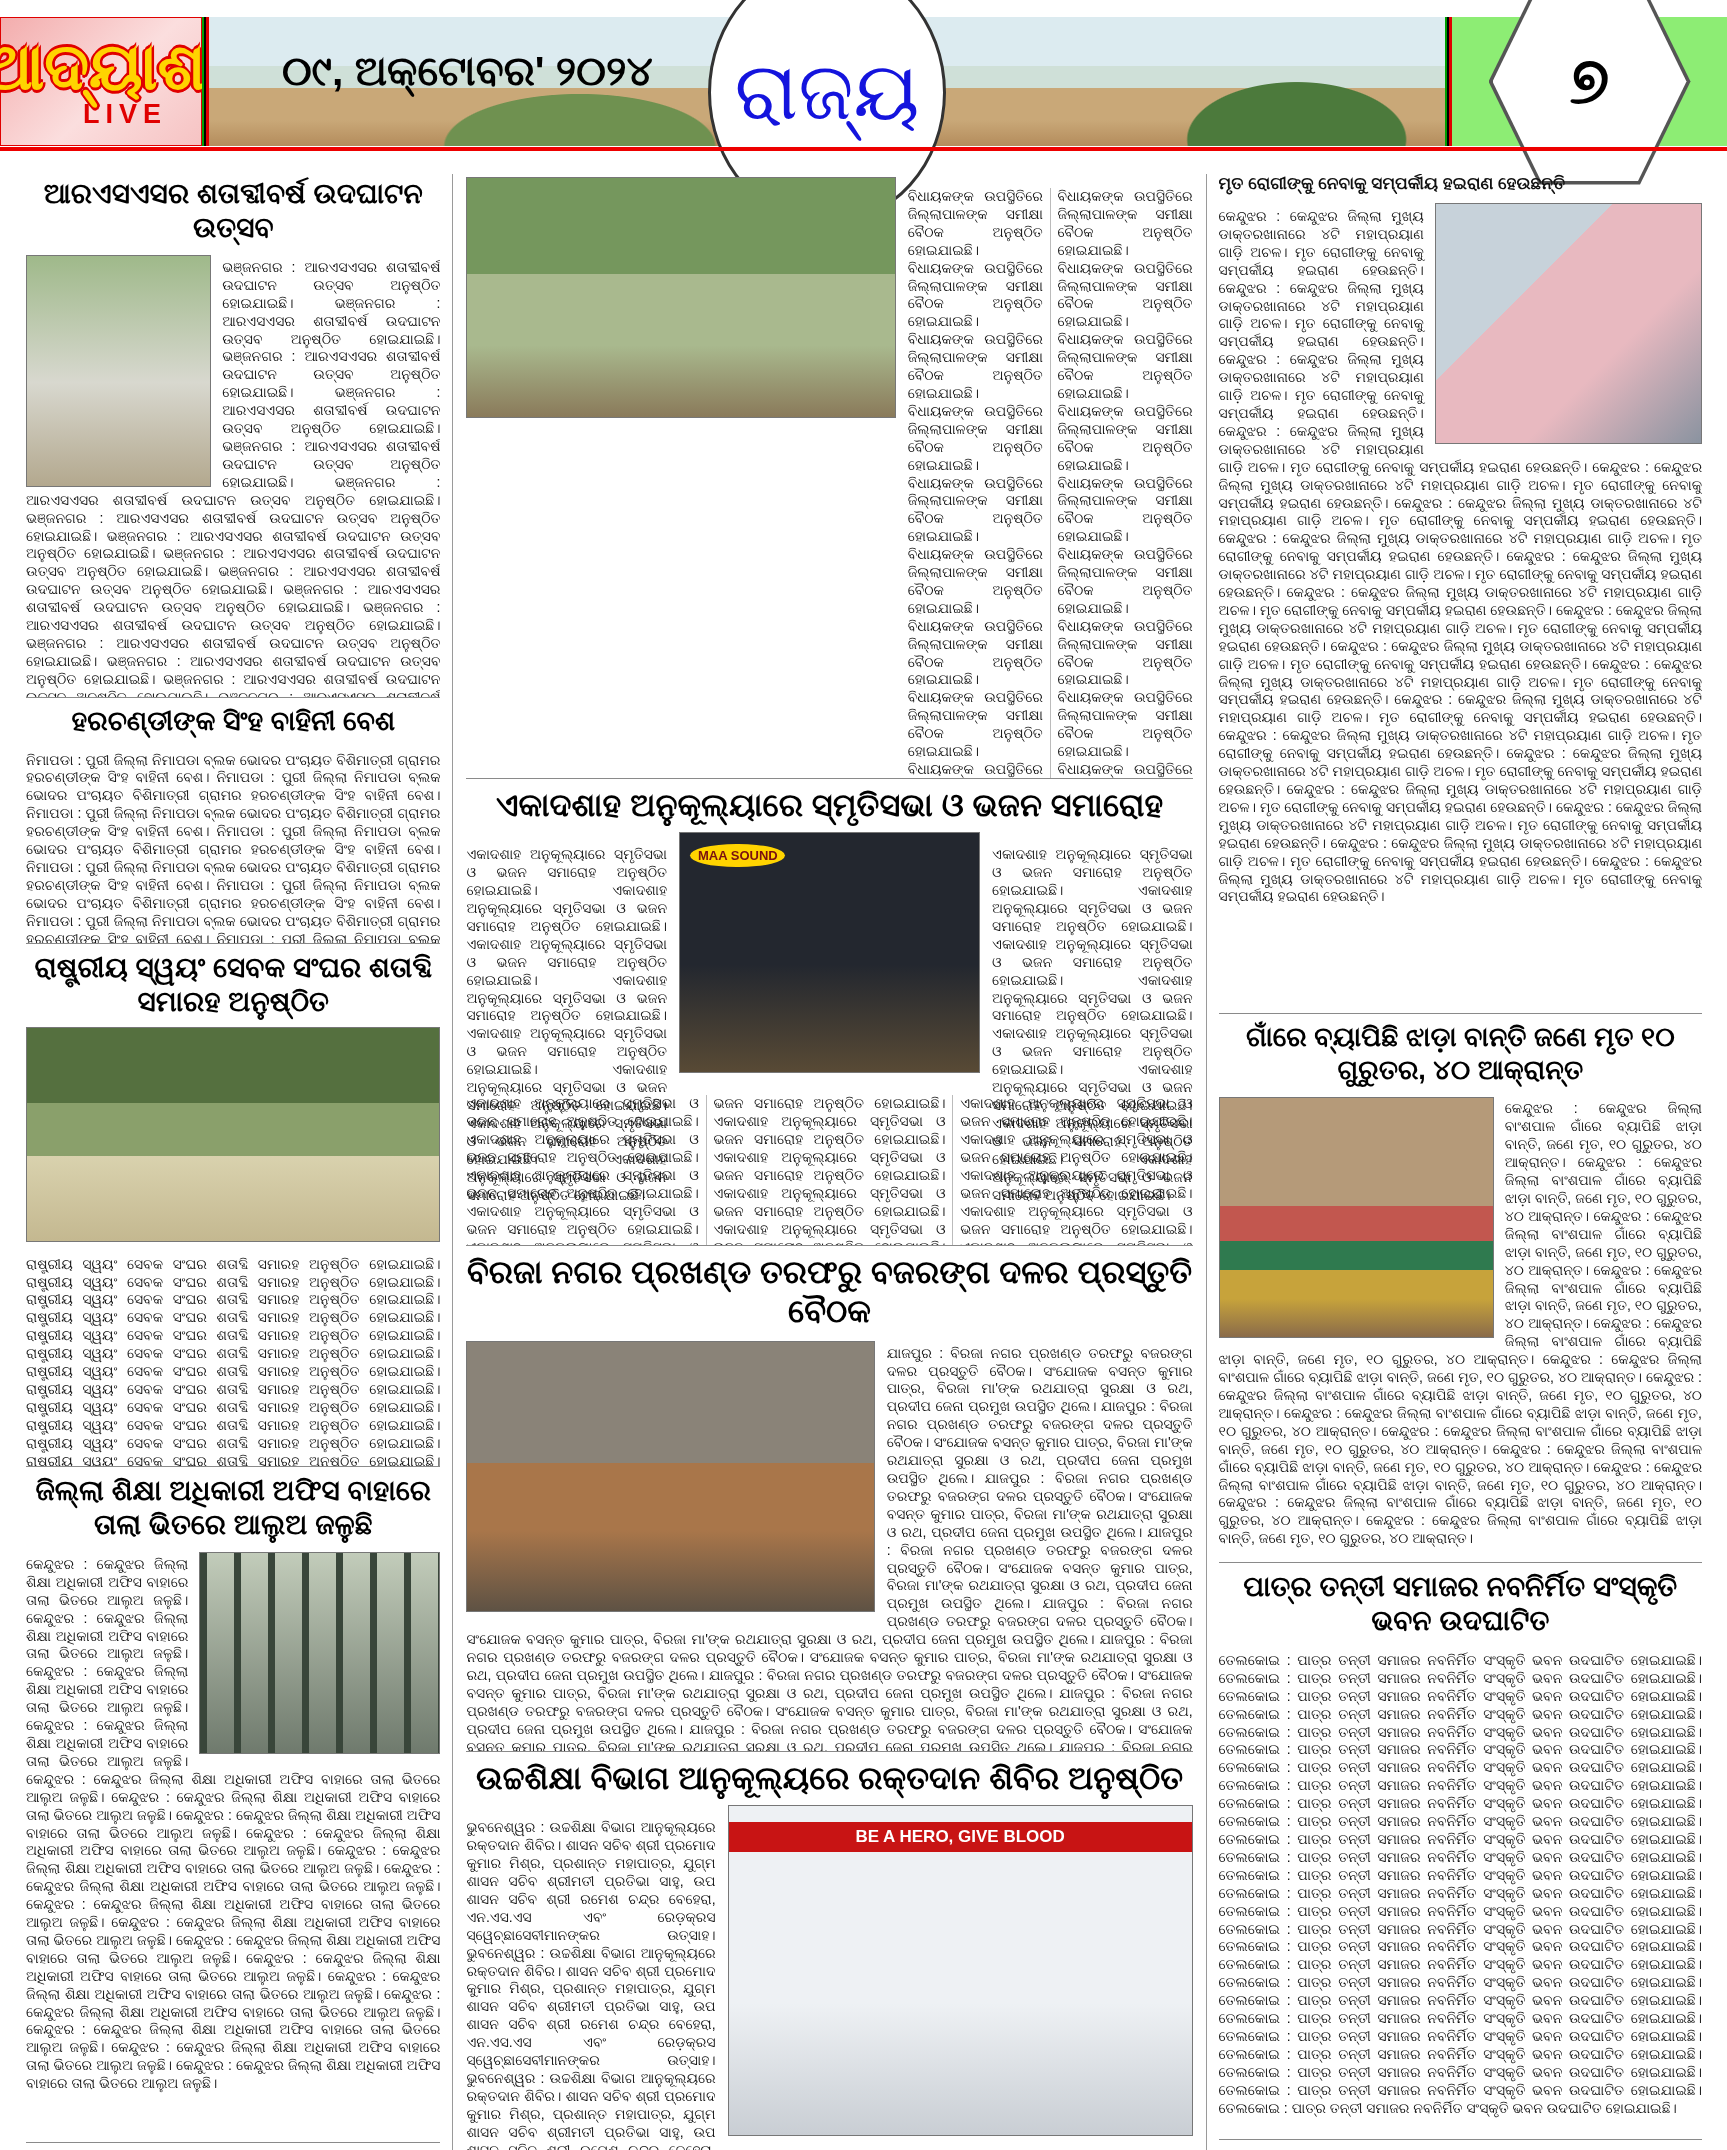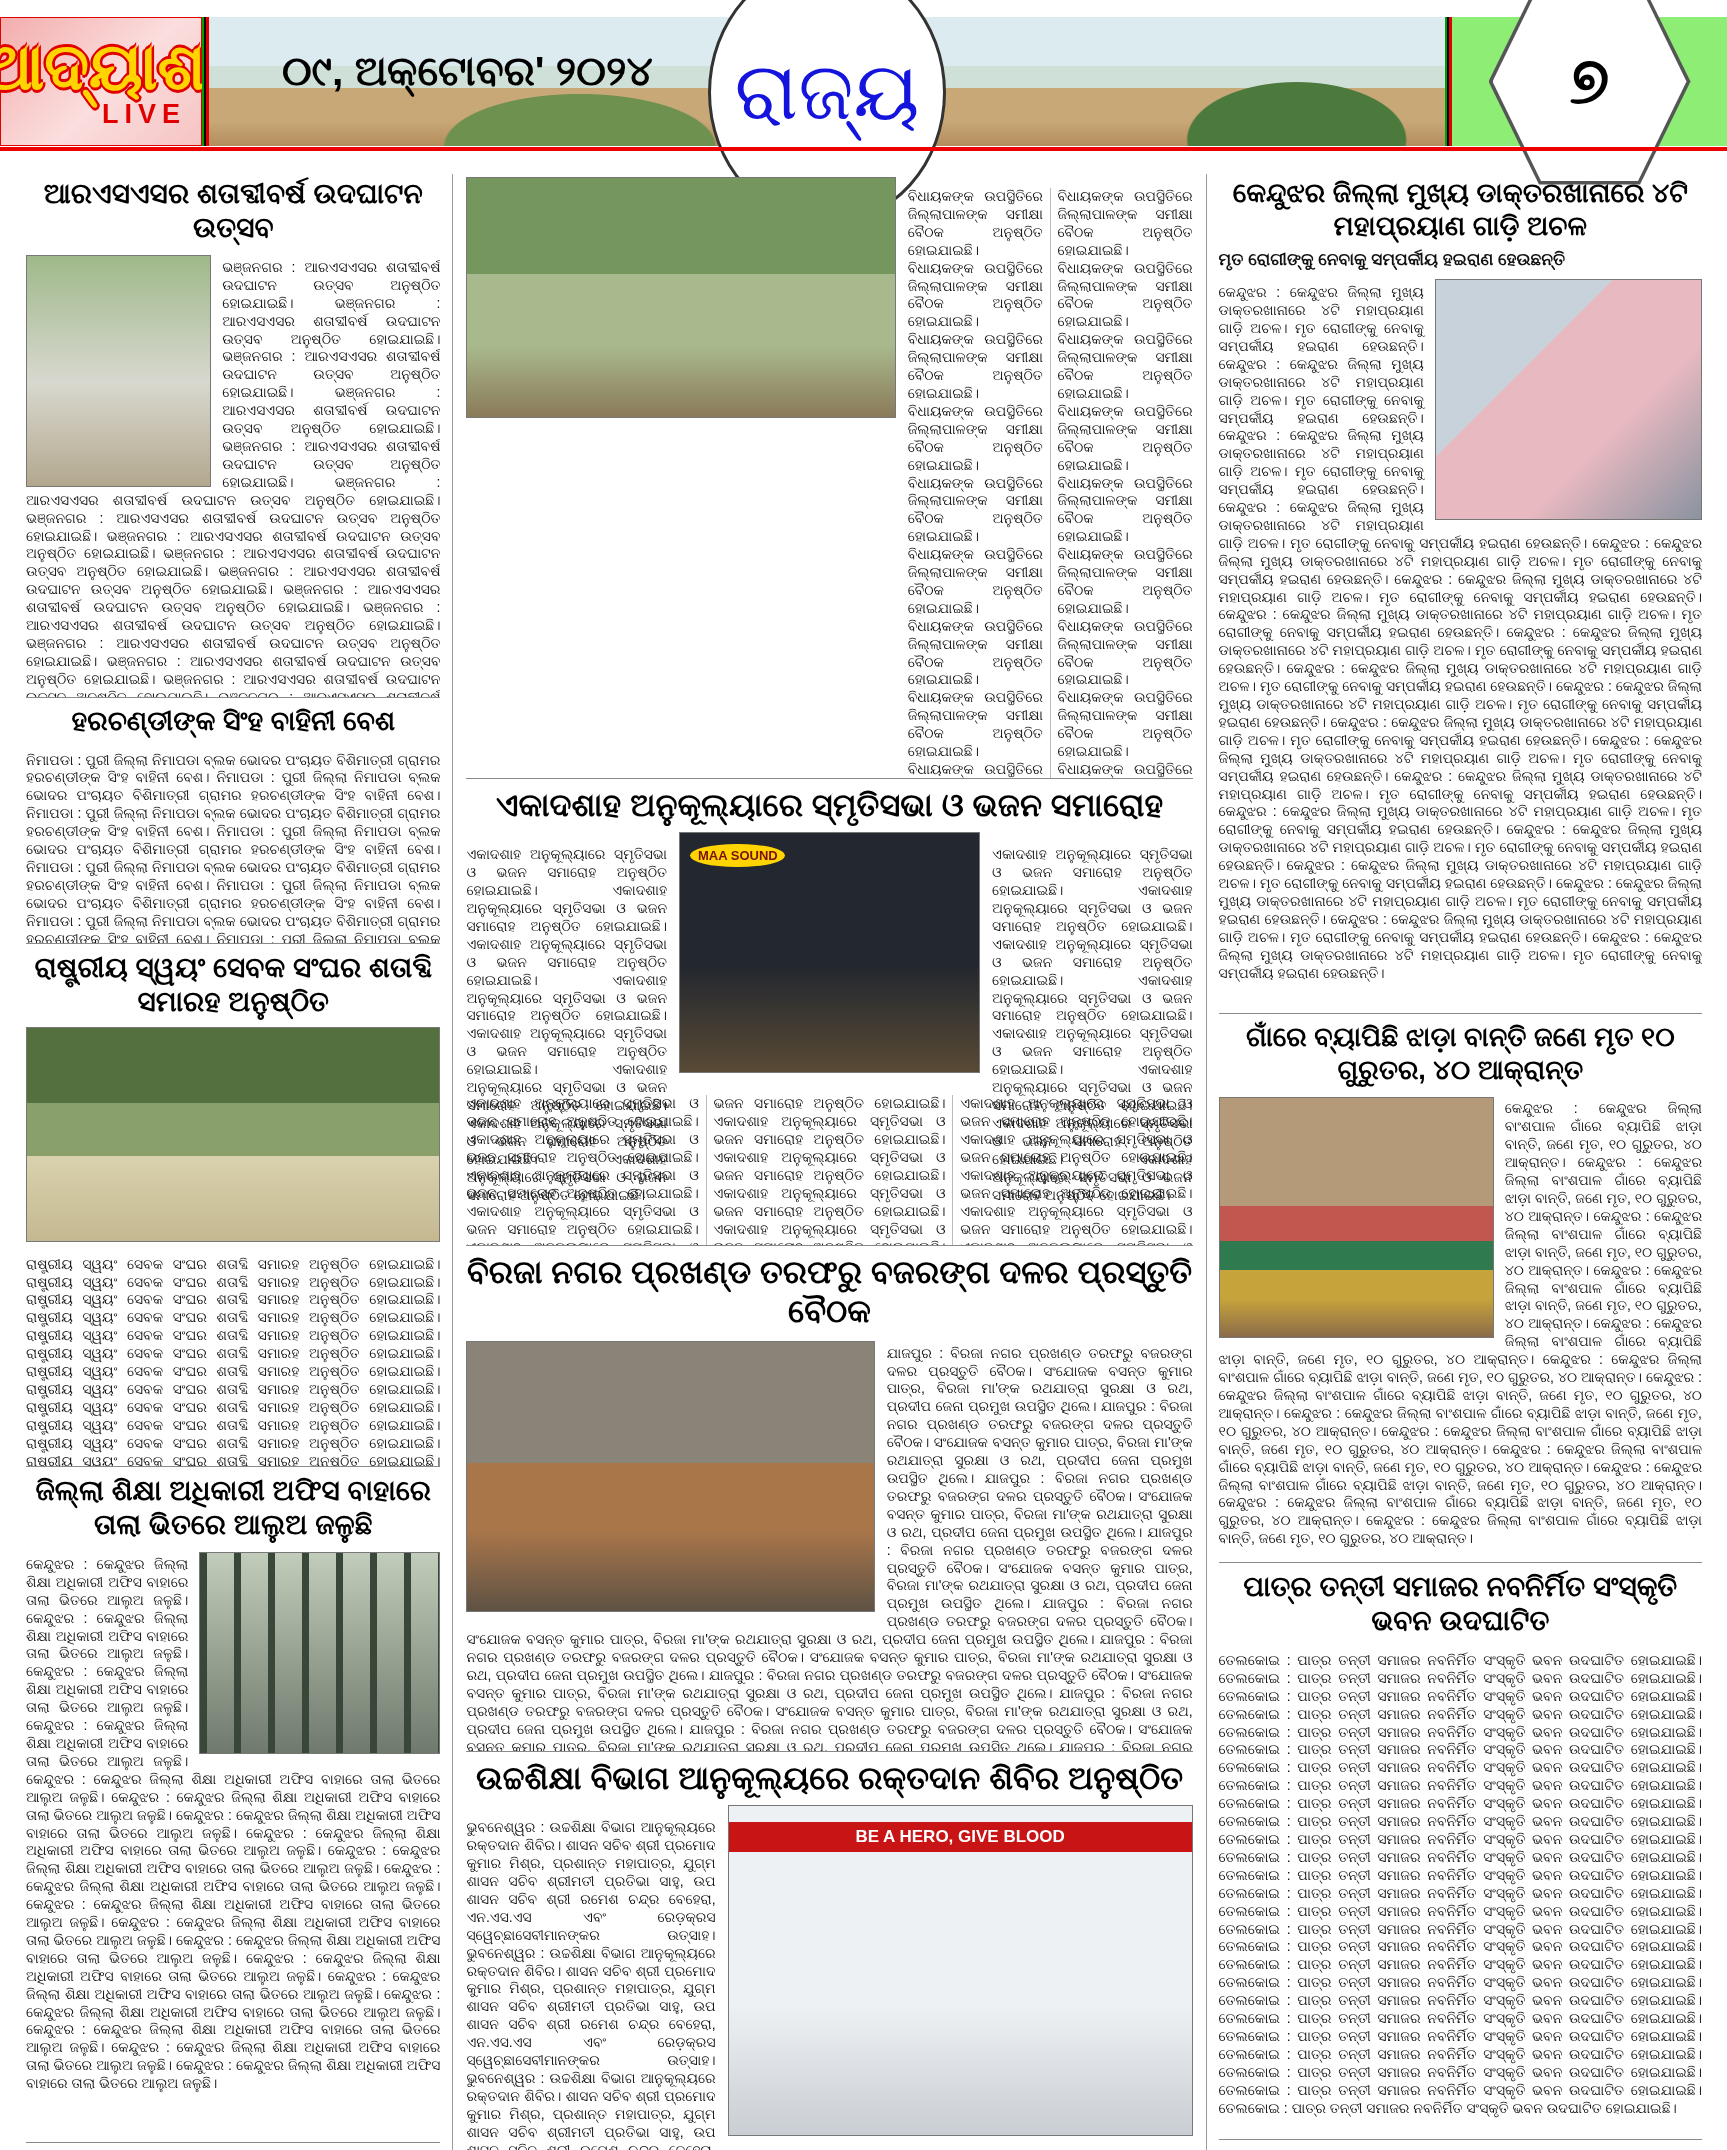--- a/index.html
+++ b/index.html
@@ -5,21 +5,21 @@
   html,body{margin:0;padding:0;background:#ffffff;}
   .page{position:relative;width:1727px;height:2667px;background:#fff;overflow:hidden;
         font-family:"Liberation Sans", sans-serif;color:#111;}
   
   .masthead{position:absolute;left:0;top:17px;width:1727px;height:129px;display:flex;}
   .logo-box{width:202px;height:100%;background:linear-gradient(135deg,#f3adad,#fbdede 55%,#f6c3c3);
             border:1.3px solid #e00000;box-sizing:border-box;display:flex;flex-direction:column;
             align-items:center;justify-content:center;}
   .logo-main{font-size:65px;font-weight:bold;color:#ffd400;line-height:1;
              text-shadow:-2.6px 0 #e00000,2.6px 0 #e00000,0 -2.6px #e00000,0 2.6px #e00000,1.7px 1.7px #e00000;}
-  .logo-live{font-size:27px;font-weight:bold;color:#e00000;letter-spacing:6px;align-self:flex-end;margin-right:15px;}
+  .logo-live{font-size:27px;font-weight:bold;color:#e00000;letter-spacing:6px;align-self:flex-end;margin-right:34px;}
   .vsep{width:6.9px;height:100%;background:linear-gradient(90deg,#00a000 0 2.2px,#000 2.2px 4.3px,#e00000 4.3px 6.9px);}
   .banner{position:relative;flex:1;height:100%;
           background:
             radial-gradient(ellipse 181px 95px at 88% 95%,#4c7a3c 0 60%,transparent 61%),
             radial-gradient(ellipse 224px 86px at 30% 100%,#6f9150 0 60%,transparent 61%),
             linear-gradient(180deg,#dcebf0 0 38%,#cfe0d8 38% 55%,#c9a878 55% 80%,#b48c5c 100%);}
   .date-text{position:absolute;left:73px;top:31px;font-size:41px;font-weight:bold;color:#000;text-align:center;}
   .section-oval{position:absolute;left:50%;top:50%;transform:translate(-50%,-46%);
                 width:232px;height:258px;background:#fff;border:3px solid #333;border-radius:50%;
                 display:flex;align-items:center;justify-content:center;}
@@ -152,21 +152,20 @@
             <div class="banner-red">BE A HERO, GIVE BLOOD</div>
           </div>
         </div>
 
       </article>
 
     </section>
 
     <section class="col col-right">
       <article style="height:839px">
-        <h2 class="hl hl-62">କେନ୍ଦୁଝର ଜିଲ୍ଲା ମୁଖ୍ୟ ଡାକ୍ତରଖାନାରେ ୪ଟି ମହାପ୍ରୟାଣ ଗାଡ଼ି ଅଚଳ</h2>
         <h3 class="kicker">ମୃତ ରୋଗୀଙ୍କୁ ନେବାକୁ ସମ୍ପର୍କୀୟ ହଇରାଣ ହେଉଛନ୍ତି</h3>
         <div class="photo ph-c1 float-r" style="width:267px;height:241px"></div>
         <p class="body-txt">କେନ୍ଦୁଝର : କେନ୍ଦୁଝର ଜିଲ୍ଲା ମୁଖ୍ୟ ଡାକ୍ତରଖାନାରେ ୪ଟି ମହାପ୍ରୟାଣ ଗାଡ଼ି ଅଚଳ। ମୃତ ରୋଗୀଙ୍କୁ ନେବାକୁ ସମ୍ପର୍କୀୟ ହଇରାଣ ହେଉଛନ୍ତି। କେନ୍ଦୁଝର : କେନ୍ଦୁଝର ଜିଲ୍ଲା ମୁଖ୍ୟ ଡାକ୍ତରଖାନାରେ ୪ଟି ମହାପ୍ରୟାଣ ଗାଡ଼ି ଅଚଳ। ମୃତ ରୋଗୀଙ୍କୁ ନେବାକୁ ସମ୍ପର୍କୀୟ ହଇରାଣ ହେଉଛନ୍ତି। କେନ୍ଦୁଝର : କେନ୍ଦୁଝର ଜିଲ୍ଲା ମୁଖ୍ୟ ଡାକ୍ତରଖାନାରେ ୪ଟି ମହାପ୍ରୟାଣ ଗାଡ଼ି ଅଚଳ। ମୃତ ରୋଗୀଙ୍କୁ ନେବାକୁ ସମ୍ପର୍କୀୟ ହଇରାଣ ହେଉଛନ୍ତି। କେନ୍ଦୁଝର : କେନ୍ଦୁଝର ଜିଲ୍ଲା ମୁଖ୍ୟ ଡାକ୍ତରଖାନାରେ ୪ଟି ମହାପ୍ରୟାଣ ଗାଡ଼ି ଅଚଳ। ମୃତ ରୋଗୀଙ୍କୁ ନେବାକୁ ସମ୍ପର୍କୀୟ ହଇରାଣ ହେଉଛନ୍ତି। କେନ୍ଦୁଝର : କେନ୍ଦୁଝର ଜିଲ୍ଲା ମୁଖ୍ୟ ଡାକ୍ତରଖାନାରେ ୪ଟି ମହାପ୍ରୟାଣ ଗାଡ଼ି ଅଚଳ। ମୃତ ରୋଗୀଙ୍କୁ ନେବାକୁ ସମ୍ପର୍କୀୟ ହଇରାଣ ହେଉଛନ୍ତି। କେନ୍ଦୁଝର : କେନ୍ଦୁଝର ଜିଲ୍ଲା ମୁଖ୍ୟ ଡାକ୍ତରଖାନାରେ ୪ଟି ମହାପ୍ରୟାଣ ଗାଡ଼ି ଅଚଳ। ମୃତ ରୋଗୀଙ୍କୁ ନେବାକୁ ସମ୍ପର୍କୀୟ ହଇରାଣ ହେଉଛନ୍ତି। କେନ୍ଦୁଝର : କେନ୍ଦୁଝର ଜିଲ୍ଲା ମୁଖ୍ୟ ଡାକ୍ତରଖାନାରେ ୪ଟି ମହାପ୍ରୟାଣ ଗାଡ଼ି ଅଚଳ। ମୃତ ରୋଗୀଙ୍କୁ ନେବାକୁ ସମ୍ପର୍କୀୟ ହଇରାଣ ହେଉଛନ୍ତି। କେନ୍ଦୁଝର : କେନ୍ଦୁଝର ଜିଲ୍ଲା ମୁଖ୍ୟ ଡାକ୍ତରଖାନାରେ ୪ଟି ମହାପ୍ରୟାଣ ଗାଡ଼ି ଅଚଳ। ମୃତ ରୋଗୀଙ୍କୁ ନେବାକୁ ସମ୍ପର୍କୀୟ ହଇରାଣ ହେଉଛନ୍ତି। କେନ୍ଦୁଝର : କେନ୍ଦୁଝର ଜିଲ୍ଲା ମୁଖ୍ୟ ଡାକ୍ତରଖାନାରେ ୪ଟି ମହାପ୍ରୟାଣ ଗାଡ଼ି ଅଚଳ। ମୃତ ରୋଗୀଙ୍କୁ ନେବାକୁ ସମ୍ପର୍କୀୟ ହଇରାଣ ହେଉଛନ୍ତି। କେନ୍ଦୁଝର : କେନ୍ଦୁଝର ଜିଲ୍ଲା ମୁଖ୍ୟ ଡାକ୍ତରଖାନାରେ ୪ଟି ମହାପ୍ରୟାଣ ଗାଡ଼ି ଅଚଳ। ମୃତ ରୋଗୀଙ୍କୁ ନେବାକୁ ସମ୍ପର୍କୀୟ ହଇରାଣ ହେଉଛନ୍ତି। କେନ୍ଦୁଝର : କେନ୍ଦୁଝର ଜିଲ୍ଲା ମୁଖ୍ୟ ଡାକ୍ତରଖାନାରେ ୪ଟି ମହାପ୍ରୟାଣ ଗାଡ଼ି ଅଚଳ। ମୃତ ରୋଗୀଙ୍କୁ ନେବାକୁ ସମ୍ପର୍କୀୟ ହଇରାଣ ହେଉଛନ୍ତି। କେନ୍ଦୁଝର : କେନ୍ଦୁଝର ଜିଲ୍ଲା ମୁଖ୍ୟ ଡାକ୍ତରଖାନାରେ ୪ଟି ମହାପ୍ରୟାଣ ଗାଡ଼ି ଅଚଳ। ମୃତ ରୋଗୀଙ୍କୁ ନେବାକୁ ସମ୍ପର୍କୀୟ ହଇରାଣ ହେଉଛନ୍ତି। କେନ୍ଦୁଝର : କେନ୍ଦୁଝର ଜିଲ୍ଲା ମୁଖ୍ୟ ଡାକ୍ତରଖାନାରେ ୪ଟି ମହାପ୍ରୟାଣ ଗାଡ଼ି ଅଚଳ। ମୃତ ରୋଗୀଙ୍କୁ ନେବାକୁ ସମ୍ପର୍କୀୟ ହଇରାଣ ହେଉଛନ୍ତି। କେନ୍ଦୁଝର : କେନ୍ଦୁଝର ଜିଲ୍ଲା ମୁଖ୍ୟ ଡାକ୍ତରଖାନାରେ ୪ଟି ମହାପ୍ରୟାଣ ଗାଡ଼ି ଅଚଳ। ମୃତ ରୋଗୀଙ୍କୁ ନେବାକୁ ସମ୍ପର୍କୀୟ ହଇରାଣ ହେଉଛନ୍ତି। କେନ୍ଦୁଝର : କେନ୍ଦୁଝର ଜିଲ୍ଲା ମୁଖ୍ୟ ଡାକ୍ତରଖାନାରେ ୪ଟି ମହାପ୍ରୟାଣ ଗାଡ଼ି ଅଚଳ। ମୃତ ରୋଗୀଙ୍କୁ ନେବାକୁ ସମ୍ପର୍କୀୟ ହଇରାଣ ହେଉଛନ୍ତି। କେନ୍ଦୁଝର : କେନ୍ଦୁଝର ଜିଲ୍ଲା ମୁଖ୍ୟ ଡାକ୍ତରଖାନାରେ ୪ଟି ମହାପ୍ରୟାଣ ଗାଡ଼ି ଅଚଳ। ମୃତ ରୋଗୀଙ୍କୁ ନେବାକୁ ସମ୍ପର୍କୀୟ ହଇରାଣ ହେଉଛନ୍ତି। କେନ୍ଦୁଝର : କେନ୍ଦୁଝର ଜିଲ୍ଲା ମୁଖ୍ୟ ଡାକ୍ତରଖାନାରେ ୪ଟି ମହାପ୍ରୟାଣ ଗାଡ଼ି ଅଚଳ। ମୃତ ରୋଗୀଙ୍କୁ ନେବାକୁ ସମ୍ପର୍କୀୟ ହଇରାଣ ହେଉଛନ୍ତି। କେନ୍ଦୁଝର : କେନ୍ଦୁଝର ଜିଲ୍ଲା ମୁଖ୍ୟ ଡାକ୍ତରଖାନାରେ ୪ଟି ମହାପ୍ରୟାଣ ଗାଡ଼ି ଅଚଳ। ମୃତ ରୋଗୀଙ୍କୁ ନେବାକୁ ସମ୍ପର୍କୀୟ ହଇରାଣ ହେଉଛନ୍ତି। କେନ୍ଦୁଝର : କେନ୍ଦୁଝର ଜିଲ୍ଲା ମୁଖ୍ୟ ଡାକ୍ତରଖାନାରେ ୪ଟି ମହାପ୍ରୟାଣ ଗାଡ଼ି ଅଚଳ। ମୃତ ରୋଗୀଙ୍କୁ ନେବାକୁ ସମ୍ପର୍କୀୟ ହଇରାଣ ହେଉଛନ୍ତି।</p>
 
       </article>
       <article style="height:544px">
         <h2 class="hl hl-62">ଗାଁରେ ବ୍ୟାପିଛି ଝାଡ଼ା ବାନ୍ତି ଜଣେ ମୃତ ୧୦ ଗୁରୁତର, ୪୦ ଆକ୍ରାନ୍ତ</h2>
         <div class="photo ph-c2 float-l" style="width:275px;height:241px"></div>
         <p class="body-txt">କେନ୍ଦୁଝର : କେନ୍ଦୁଝର ଜିଲ୍ଲା ବାଂଶପାଳ ଗାଁରେ ବ୍ୟାପିଛି ଝାଡ଼ା ବାନ୍ତି, ଜଣେ ମୃତ, ୧୦ ଗୁରୁତର, ୪୦ ଆକ୍ରାନ୍ତ। କେନ୍ଦୁଝର : କେନ୍ଦୁଝର ଜିଲ୍ଲା ବାଂଶପାଳ ଗାଁରେ ବ୍ୟାପିଛି ଝାଡ଼ା ବାନ୍ତି, ଜଣେ ମୃତ, ୧୦ ଗୁରୁତର, ୪୦ ଆକ୍ରାନ୍ତ। କେନ୍ଦୁଝର : କେନ୍ଦୁଝର ଜିଲ୍ଲା ବାଂଶପାଳ ଗାଁରେ ବ୍ୟାପିଛି ଝାଡ଼ା ବାନ୍ତି, ଜଣେ ମୃତ, ୧୦ ଗୁରୁତର, ୪୦ ଆକ୍ରାନ୍ତ। କେନ୍ଦୁଝର : କେନ୍ଦୁଝର ଜିଲ୍ଲା ବାଂଶପାଳ ଗାଁରେ ବ୍ୟାପିଛି ଝାଡ଼ା ବାନ୍ତି, ଜଣେ ମୃତ, ୧୦ ଗୁରୁତର, ୪୦ ଆକ୍ରାନ୍ତ। କେନ୍ଦୁଝର : କେନ୍ଦୁଝର ଜିଲ୍ଲା ବାଂଶପାଳ ଗାଁରେ ବ୍ୟାପିଛି ଝାଡ଼ା ବାନ୍ତି, ଜଣେ ମୃତ, ୧୦ ଗୁରୁତର, ୪୦ ଆକ୍ରାନ୍ତ। କେନ୍ଦୁଝର : କେନ୍ଦୁଝର ଜିଲ୍ଲା ବାଂଶପାଳ ଗାଁରେ ବ୍ୟାପିଛି ଝାଡ଼ା ବାନ୍ତି, ଜଣେ ମୃତ, ୧୦ ଗୁରୁତର, ୪୦ ଆକ୍ରାନ୍ତ। କେନ୍ଦୁଝର : କେନ୍ଦୁଝର ଜିଲ୍ଲା ବାଂଶପାଳ ଗାଁରେ ବ୍ୟାପିଛି ଝାଡ଼ା ବାନ୍ତି, ଜଣେ ମୃତ, ୧୦ ଗୁରୁତର, ୪୦ ଆକ୍ରାନ୍ତ। କେନ୍ଦୁଝର : କେନ୍ଦୁଝର ଜିଲ୍ଲା ବାଂଶପାଳ ଗାଁରେ ବ୍ୟାପିଛି ଝାଡ଼ା ବାନ୍ତି, ଜଣେ ମୃତ, ୧୦ ଗୁରୁତର, ୪୦ ଆକ୍ରାନ୍ତ। କେନ୍ଦୁଝର : କେନ୍ଦୁଝର ଜିଲ୍ଲା ବାଂଶପାଳ ଗାଁରେ ବ୍ୟାପିଛି ଝାଡ଼ା ବାନ୍ତି, ଜଣେ ମୃତ, ୧୦ ଗୁରୁତର, ୪୦ ଆକ୍ରାନ୍ତ। କେନ୍ଦୁଝର : କେନ୍ଦୁଝର ଜିଲ୍ଲା ବାଂଶପାଳ ଗାଁରେ ବ୍ୟାପିଛି ଝାଡ଼ା ବାନ୍ତି, ଜଣେ ମୃତ, ୧୦ ଗୁରୁତର, ୪୦ ଆକ୍ରାନ୍ତ। କେନ୍ଦୁଝର : କେନ୍ଦୁଝର ଜିଲ୍ଲା ବାଂଶପାଳ ଗାଁରେ ବ୍ୟାପିଛି ଝାଡ଼ା ବାନ୍ତି, ଜଣେ ମୃତ, ୧୦ ଗୁରୁତର, ୪୦ ଆକ୍ରାନ୍ତ। କେନ୍ଦୁଝର : କେନ୍ଦୁଝର ଜିଲ୍ଲା ବାଂଶପାଳ ଗାଁରେ ବ୍ୟାପିଛି ଝାଡ଼ା ବାନ୍ତି, ଜଣେ ମୃତ, ୧୦ ଗୁରୁତର, ୪୦ ଆକ୍ରାନ୍ତ। କେନ୍ଦୁଝର : କେନ୍ଦୁଝର ଜିଲ୍ଲା ବାଂଶପାଳ ଗାଁରେ ବ୍ୟାପିଛି ଝାଡ଼ା ବାନ୍ତି, ଜଣେ ମୃତ, ୧୦ ଗୁରୁତର, ୪୦ ଆକ୍ରାନ୍ତ।</p>
       </article>

